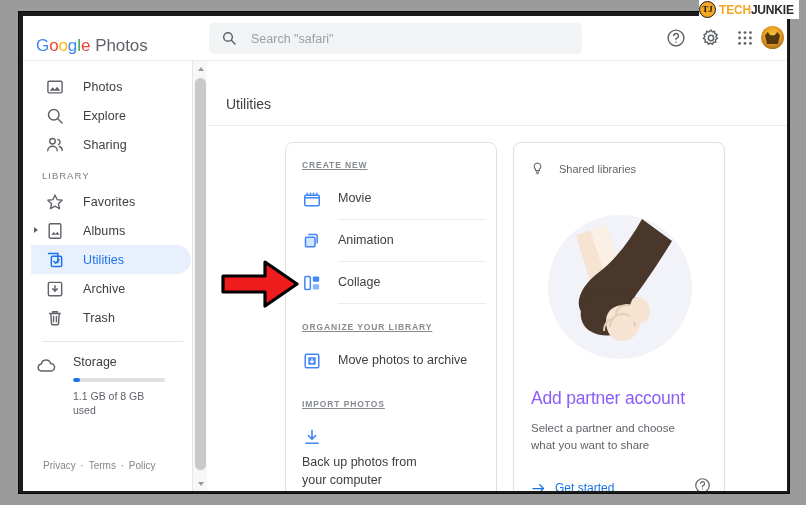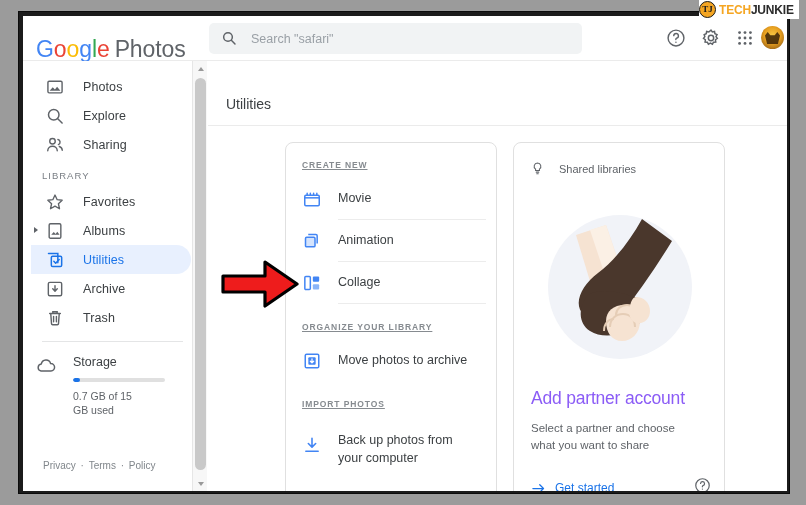--- a/index.html
+++ b/index.html
@@ -28,21 +28,21 @@
   }
 
   
   .topbar {
     position: absolute; left: 0; top: 0; width: 764px; height: 45px;
     background: #fff;
     border-bottom: 1px solid #ebebeb;
   }
   .brand {
     position: absolute; left: 13px; top: 20px;
-    font-size: 23px; letter-spacing: -0.1px; white-space: nowrap;
+    font-size: 17px; letter-spacing: -0.1px; white-space: nowrap;
   }
   .brand .g1 { color:#4285f4; } .brand .o1 { color:#ea4335; }
   .brand .o2 { color:#fbbc05; } .brand .g2 { color:#4285f4; }
   .brand .l  { color:#34a853; } .brand .e  { color:#ea4335; }
   .brand .photos { color:#5f6368; font-weight: 400; margin-left: 5px; }
 
   .searchbox {
     position: absolute; left: 186px; top: 7px;
     width: 373px; height: 31px;
     background: #f1f3f4; border-radius: 5px;
@@ -385,21 +385,21 @@
 
         <div class="storage-row">
           <svg class="cloud" viewBox="0 0 24 24" fill="none" stroke="#5f6368" stroke-width="1.6">
             <path d="M6.6 17.5A3.9 3.9 0 0 1 6.9 9.8a5.2 5.2 0 0 1 10.1-.6 3.9 3.9 0 0 1 .4 8.3z" stroke-linejoin="round"></path>
           </svg>
           <div>
             <div class="storage-title">Storage</div>
             <div class="bar-track">
               <div class="bar-fill" id="storage-fill" style="width: 7.3%;"></div>
             </div>
-            <div class="storage-sub">0.7 GB of 15 GB used</div>
+            <div class="storage-sub">1.1 GB of 8 GB used</div>
           </div>
         </div>
 
         <div class="footer-links">
           <span>Privacy</span>
           <span>·</span>
           <span>Terms</span>
           <span>·</span>
           <span>Policy</span>
         </div>
@@ -458,21 +458,21 @@
             <svg class="ar-icon" viewBox="0 0 24 24" fill="none" stroke="#4285f4" stroke-width="1.8">
               <rect x="3.9" y="3.9" width="16.2" height="16.2" rx="1.6"></rect>
               <rect x="7.6" y="7.6" width="8.8" height="8.8" rx="1.1" fill="#4285f4" stroke="none"></rect>
               <path d="M12 9.4v4.6M10 12.3l2 2 2-2" stroke="#fff" stroke-width="1.5" stroke-linecap="round" stroke-linejoin="round"></path>
             </svg>
             <span class="ar-label">Move photos to archive</span>
           </div>
 
           <div class="card-section-label" style="margin-top:18px">IMPORT PHOTOS</div>
 
-          <div class="action-row" style="margin-top:16px; align-items:flex-start;">
+          <div class="action-row" style="margin-top:8px; align-items:flex-start;flex-direction:column;">
             <svg class="ar-icon" viewBox="0 0 24 24" fill="none" stroke="#4285f4" stroke-width="1.9" style="margin-top:10px">
               <path d="M12 3.8v10.4M7.6 10.2L12 14.6l4.4-4.4" stroke-linecap="round" stroke-linejoin="round"></path>
               <path d="M4.6 19.4h14.8" stroke-linecap="round"></path>
             </svg>
             <span class="ar-label" style="max-width:128px; display:block; padding-top:6px;">Back up photos from your computer</span>
           </div>
         </div>
 
         <div class="card" id="card-shared">
           <div class="sl-head">

